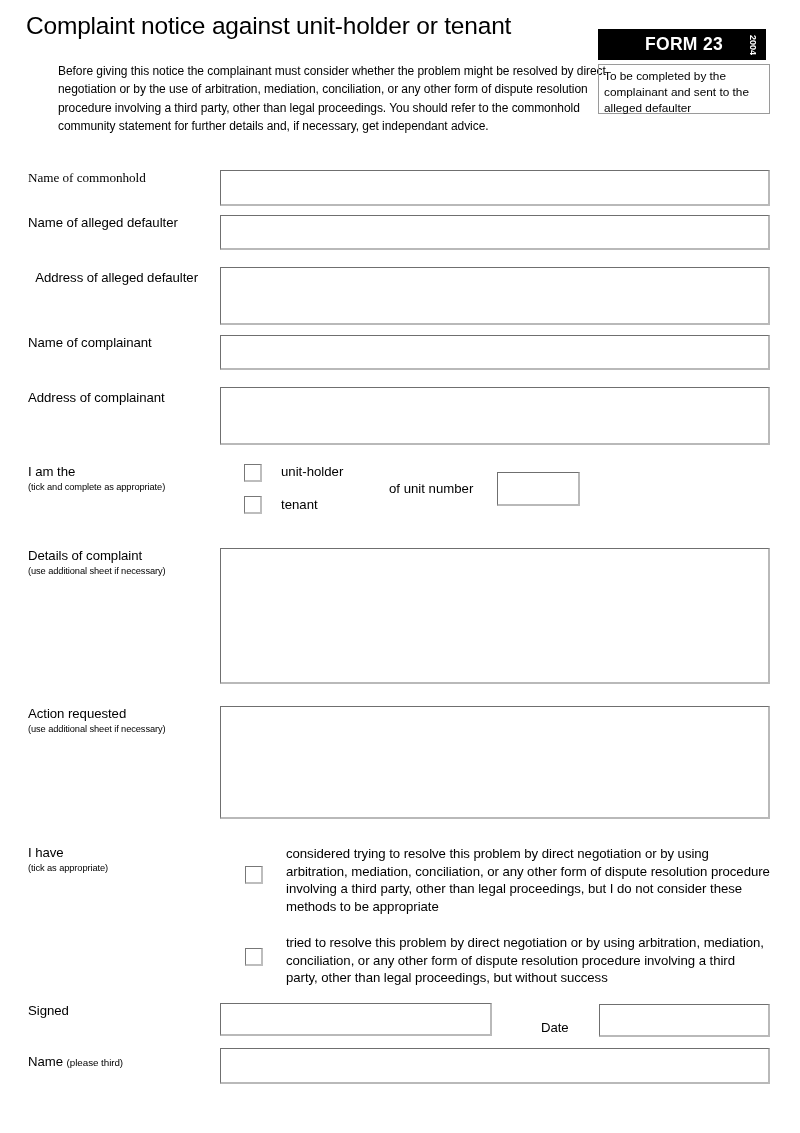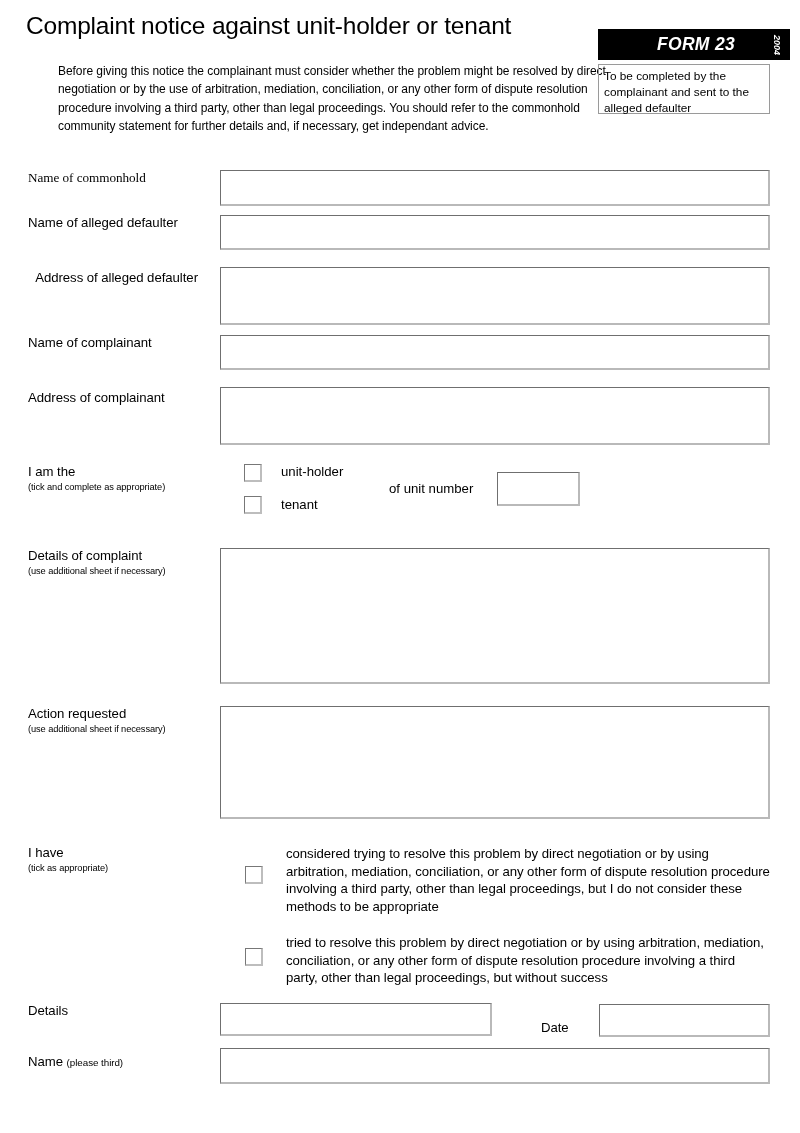--- a/index.html
+++ b/index.html
@@ -43,27 +43,26 @@
     font-size: 12px;
     line-height: 18.4px;
     letter-spacing: -0.05px;
     margin-left: 32px;
   }
 
   .form-badge {
     position: absolute;
     left: 598px;
     top: 29px;
-    width: 192px;
+    width: 168px;
     height: 31px;
     background: #000000;
     display: flex;
     align-items: center;
     justify-content: center;
-    font-style: italic;
   }
   .form-badge-label {
     color: #ffffff;
     font-size: 17.5px;
     font-weight: bold;
     letter-spacing: 0.3px;
     margin-left: 4px;
   }
   .form-badge-year {
     position: absolute;
@@ -204,21 +203,21 @@
     <span>I have</span>
     <span class="sublabel">(tick as appropriate)</span>
   </div>
 
   <div class="checkbox" style="left:245px; top:866px;"></div>
   <div class="para-text" style="left:286px; top:845px; width:484px;">considered trying to resolve this problem by direct negotiation or by using arbitration, mediation, conciliation, or any other form of dispute resolution procedure involving a third party, other than legal proceedings, but I do not consider these methods to be appropriate</div>
 
   <div class="checkbox" style="left:245px; top:948px;"></div>
   <div class="para-text" style="left:286px; top:934px; width:484px;">tried to resolve this problem by direct negotiation or by using arbitration, mediation, conciliation, or any other form of dispute resolution procedure involving a third party, other than legal proceedings, but without success</div>
 
-  <div class="label" style="left:28px; top:1002px;">Details</div>
+  <div class="label" style="left:28px; top:1002px;">Signed</div>
   <div class="box" style="left:220px; top:1003px; width:272px; height:33px;"></div>
 
   <div class="label" style="left:541px; top:1005px;margin-top:14px;">Date</div>
   <div class="box" style="left:599px; top:1004px; width:171px; height:33px;"></div>
 
   <div class="label" style="left:28px; top:1053px;">
     <span>Name</span><span>&nbsp;</span><span class="inline-sub">(please third)</span>
   </div>
   <div class="box" style="left:220px; top:1048px; width:550px; height:36px;"></div>
 

